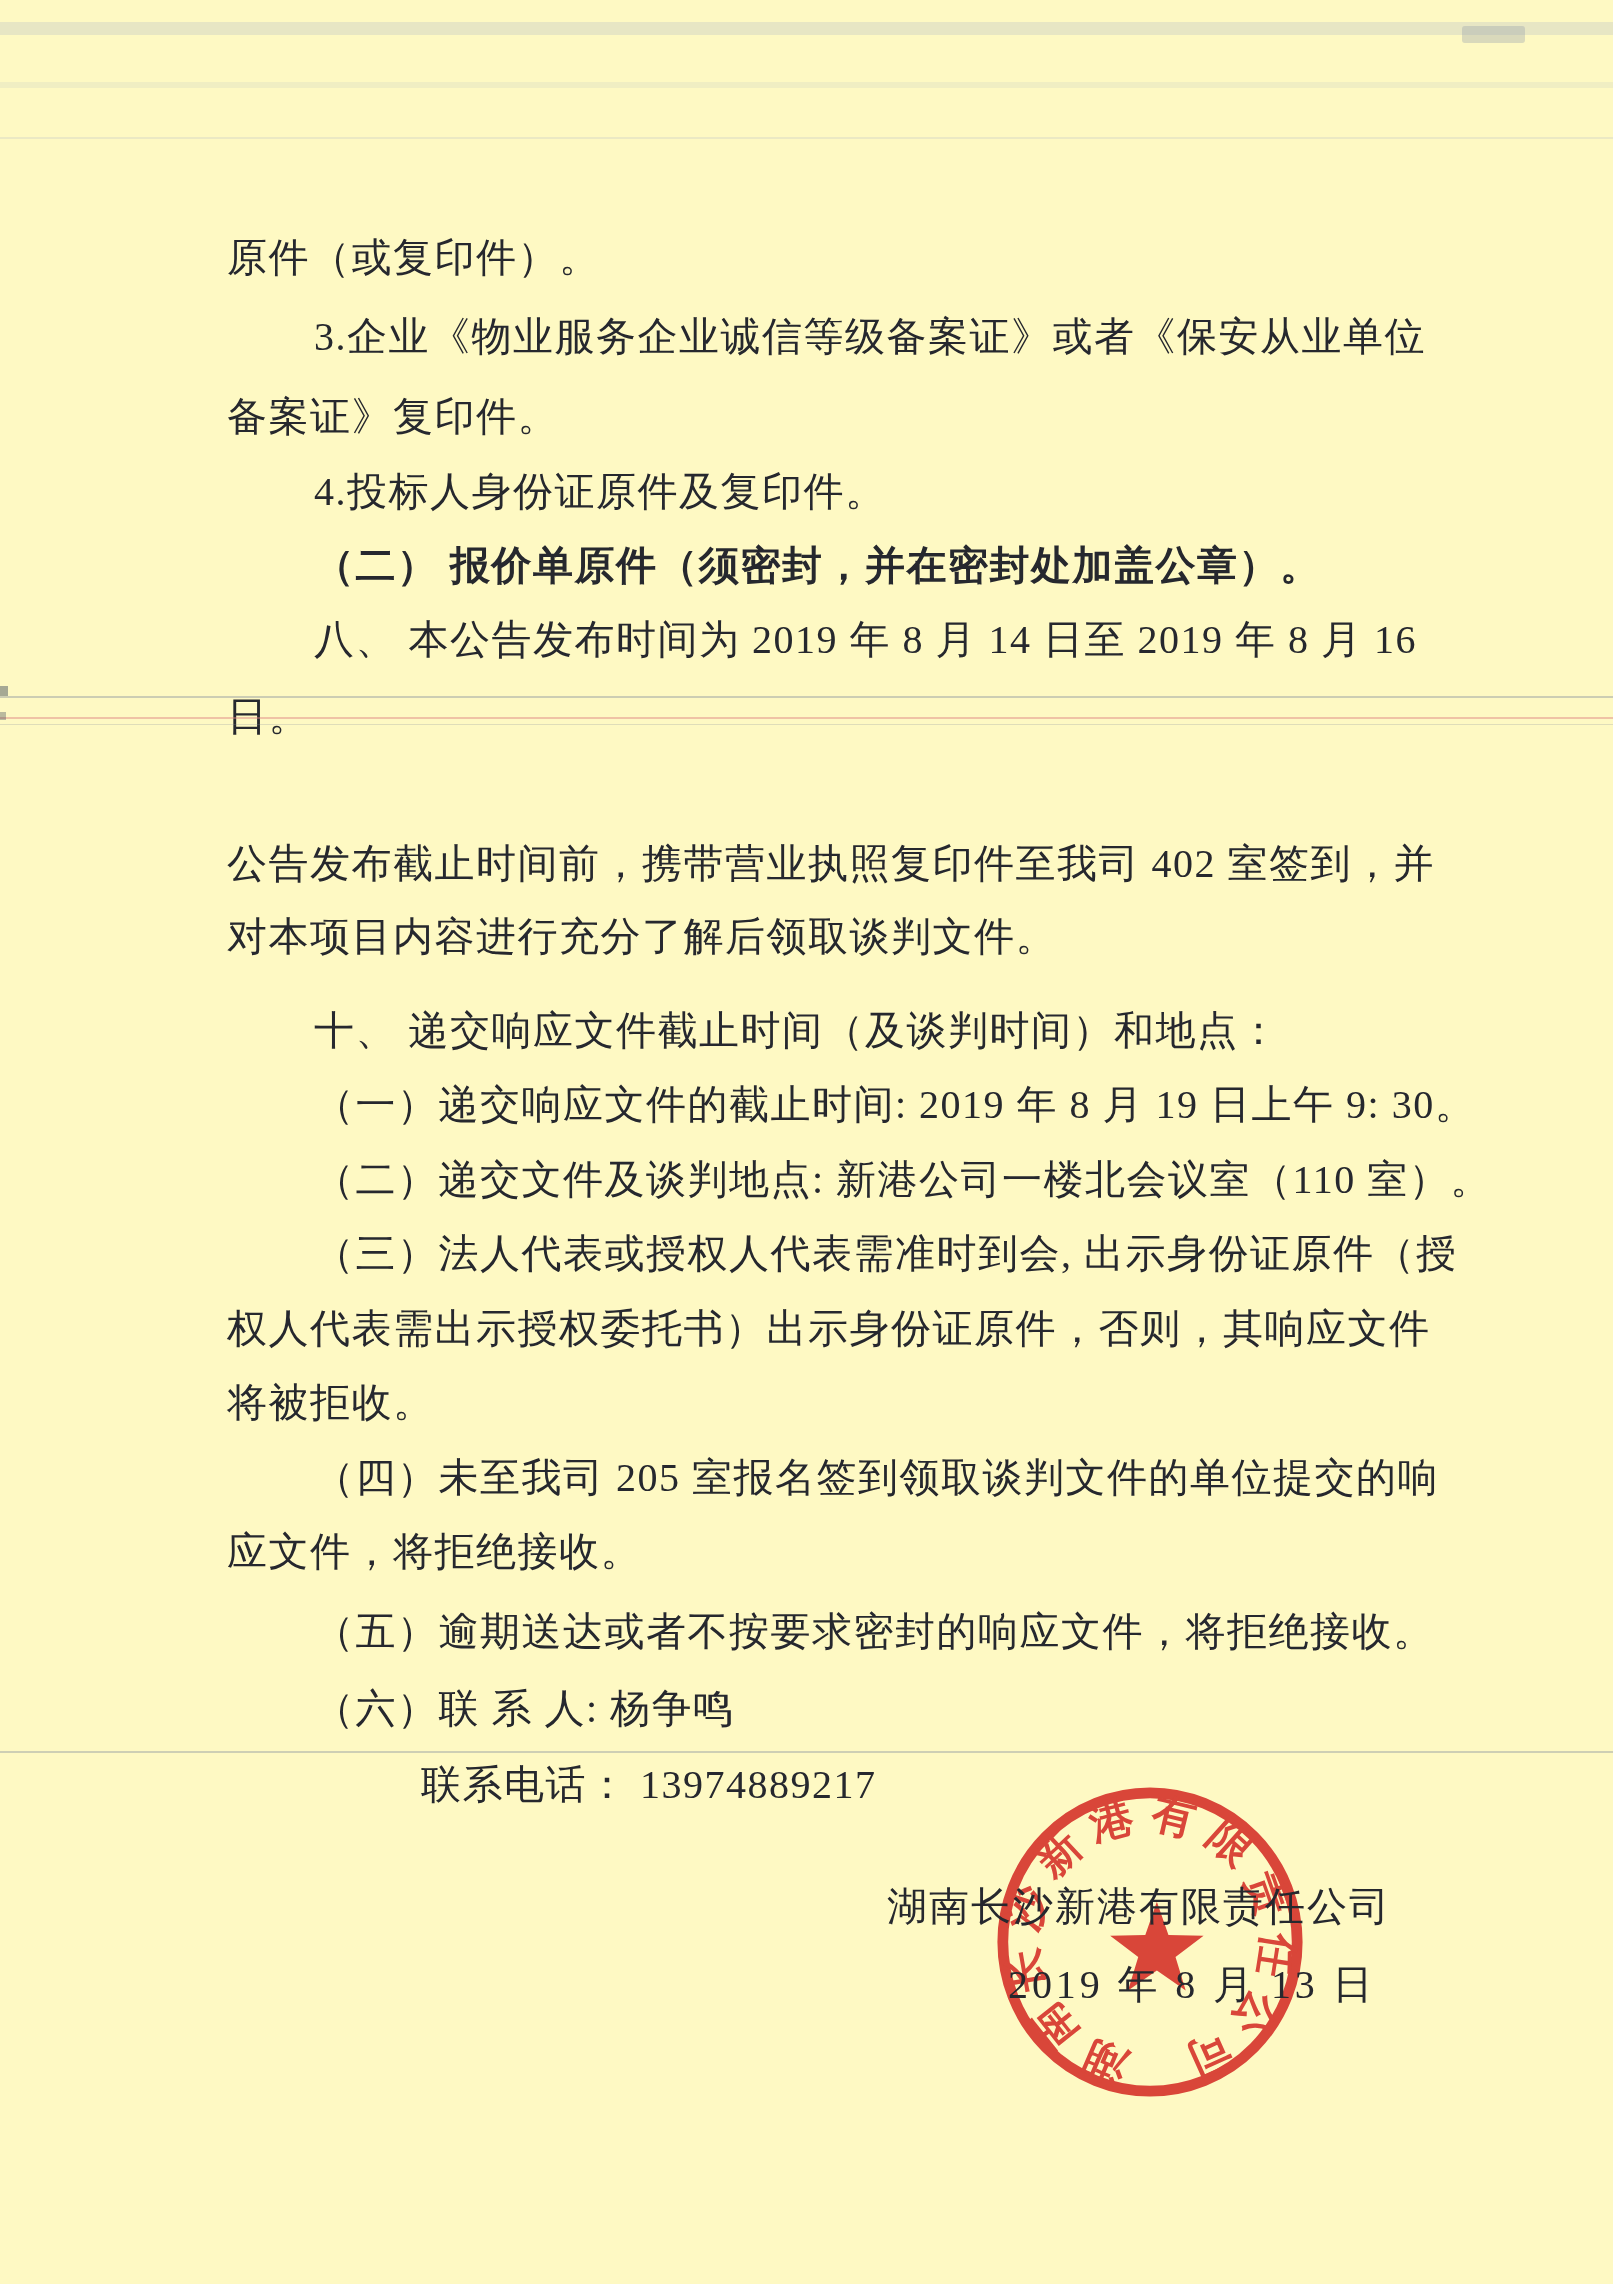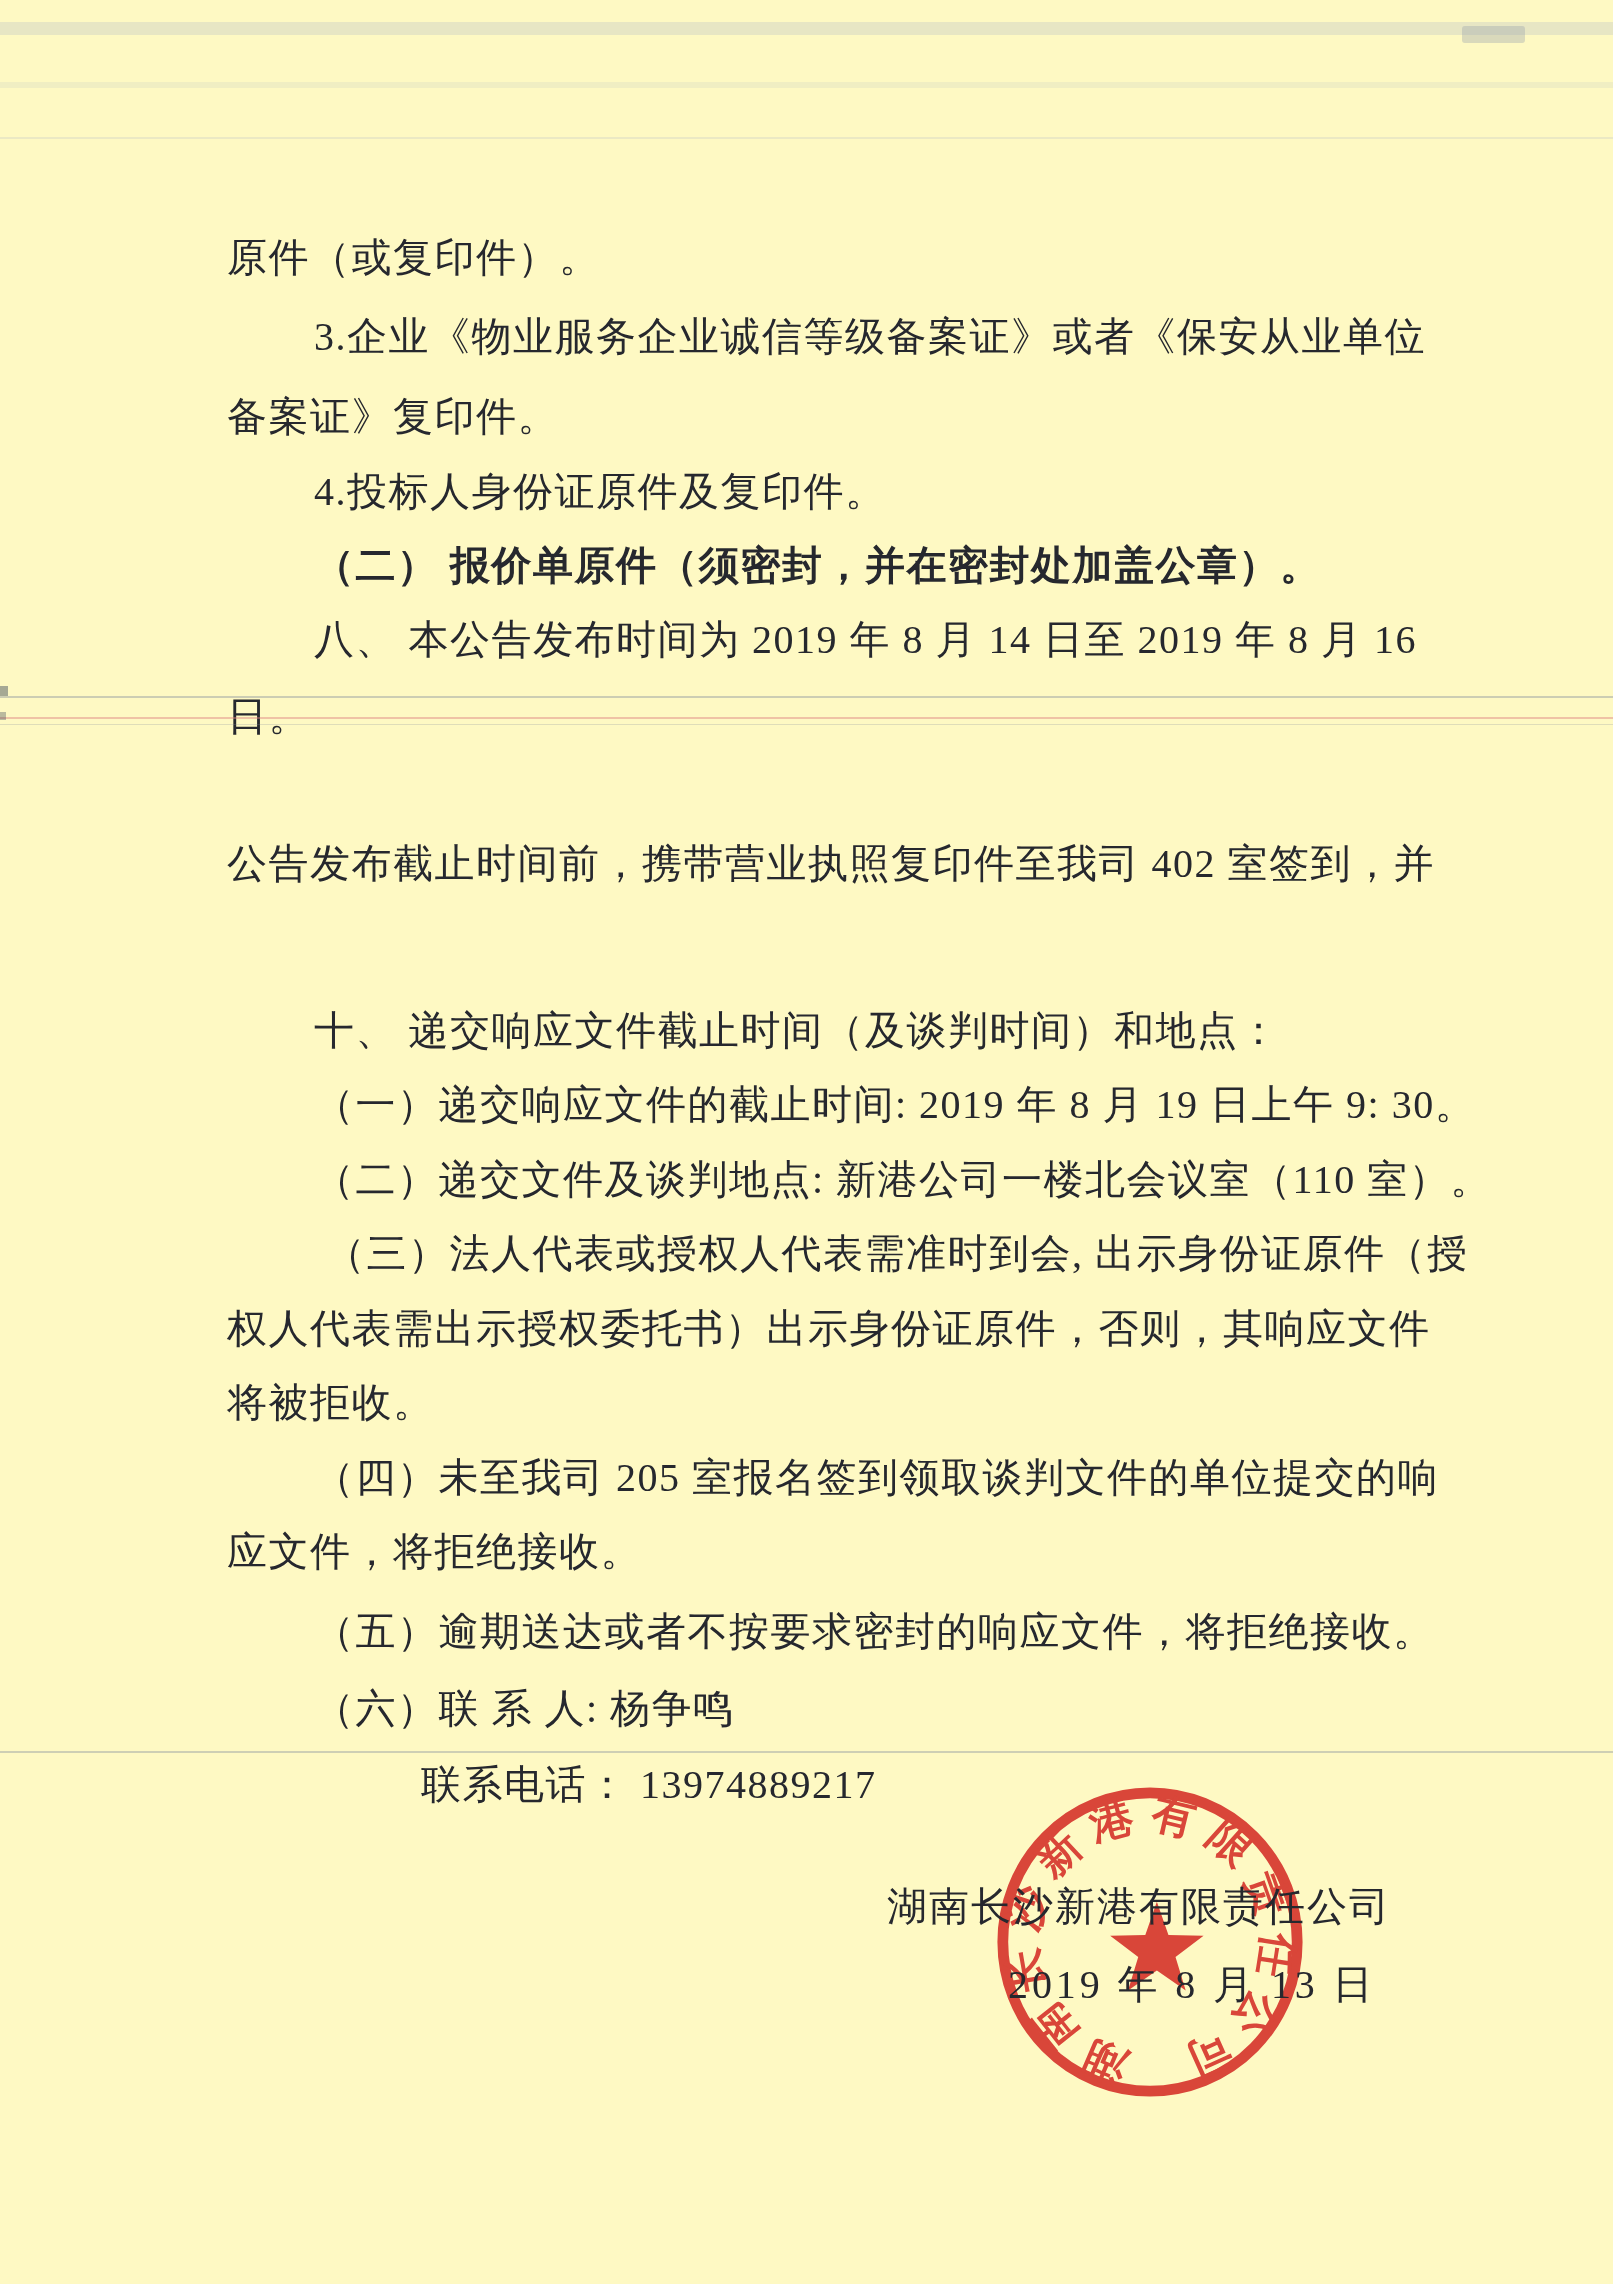--- a/index.html
+++ b/index.html
@@ -65,24 +65,25 @@
   <div class="artifact" style="left:0;top:712px;width:5.9px;height:7.8px;background:rgba(60,70,90,0.35);"></div>
 
   <div class="line" style="left:227px;top:235px;">原件（或复印件）。</div>
   <div class="line" style="left:314px;top:314px;">3.企业《物业服务企业诚信等级备案证》或者《保安从业单位</div>
   <div class="line" style="left:227px;top:394px;">备案证》复印件。</div>
   <div class="line" style="left:314px;top:469px;">4.投标人身份证原件及复印件。</div>
   <div class="line bold" style="left:314px;top:543px;">（二） 报价单原件（须密封，并在密封处加盖公章）。</div>
   <div class="line" style="left:314px;top:617px;text-align:center;">八、 本公告发布时间为 2019 年 8 月 14 日至 2019 年 8 月 16</div>
   <div class="line" style="left:227px;top:694px;">日。</div>
   <div class="line" style="left:227px;top:841px;">公告发布截止时间前，携带营业执照复印件至我司 402 室签到，并</div>
+  <div class="line" style="left:227px;top:914px;">对本项目内容进行充分了解后领取谈判文件。</div>
   <div class="line" style="left:314px;top:1008px;">十、 递交响应文件截止时间（及谈判时间）和地点：</div>
   <div class="line" style="left:314px;top:1082px;">（一）递交响应文件的截止时间: 2019 年 8 月 19 日上午 9: 30。</div>
   <div class="line" style="left:314px;top:1157px;">（二）递交文件及谈判地点: 新港公司一楼北会议室（110 室）。</div>
-  <div class="line" style="left:314px;top:1231px;margin-left:11px;">（三）法人代表或授权人代表需准时到会, 出示身份证原件（授</div>
+  <div class="line" style="left:314px;top:1231px;">（三）法人代表或授权人代表需准时到会, 出示身份证原件（授</div>
   <div class="line" style="left:227px;top:1306px;">权人代表需出示授权委托书）出示身份证原件，否则，其响应文件</div>
   <div class="line" style="left:227px;top:1380px;">将被拒收。</div>
   <div class="line" style="left:314px;top:1455px;">（四）未至我司 205 室报名签到领取谈判文件的单位提交的响</div>
   <div class="line" style="left:227px;top:1529px;">应文件，将拒绝接收。</div>
   <div class="line" style="left:314px;top:1609px;">（五）逾期送达或者不按要求密封的响应文件，将拒绝接收。</div>
   <div class="line" style="left:314px;top:1686px;">（六）联 系 人: 杨争鸣</div>
   <div class="line" style="left:421px;top:1762px;">联系电话： 13974889217</div>
 
   <svg id="seal" viewBox="0 0 320 322" xmlns="http://www.w3.org/2000/svg">
     <ellipse cx="160" cy="161" rx="150" ry="152" fill="none" stroke="#d6372e" stroke-width="11"></ellipse>

